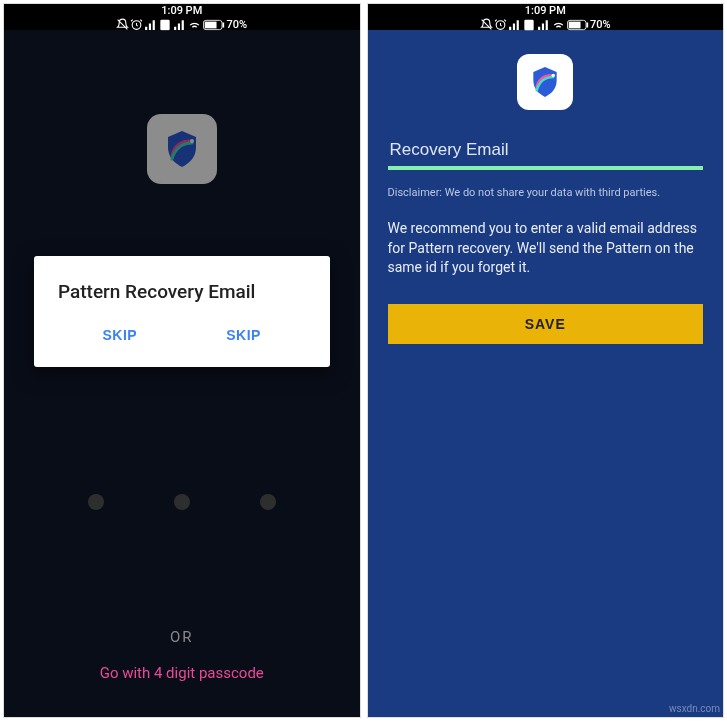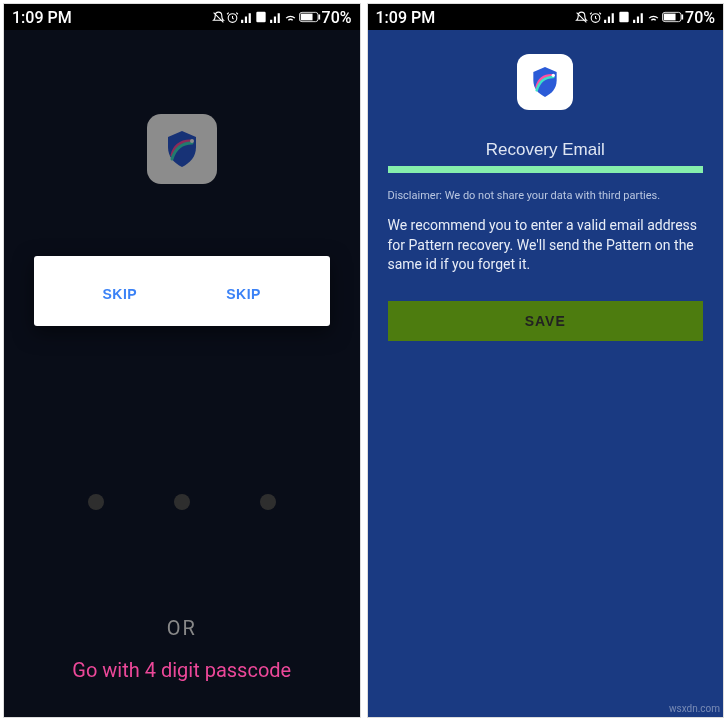--- a/index.html
+++ b/index.html
@@ -24,22 +24,23 @@
 
   
   .status-bar {
     height: 26px;
     background: #000;
     color: #fff;
     display: flex;
     justify-content: space-between;
     align-items: center;
     padding: 0 8px;
-    font-size: 16px;
+    font-size: 11px;
     font-weight: 500;
+    flex-direction: column;
   }
   .status-right { display: flex; align-items: center; gap: 1px; }
   .status-icon { display: inline-flex; align-items: center; }
 
   
   .dim-overlay {
     position: absolute;
     inset: 0;
     top: 26px;
     background: rgba(0,0,0,0.45);
@@ -71,21 +72,21 @@
   }
   .dot { width: 16px; height: 16px; border-radius: 50%; background: #555; }
 
   
   .bottom-left {
     position: absolute;
     bottom: 35px;
     width: 100%;
     text-align: center;
     color: #9aa0a6;
-    font-size: 20px;
+    font-size: 15px;
   }
   .or-text { margin-bottom: 18px; letter-spacing: 2px; color: #888; }
   .passcode-link { color: #ec4899; cursor: pointer; }
 
   
   .dialog {
     position: absolute;
     top: 252px;
     left: 30px;
     right: 30px;
@@ -125,46 +126,45 @@
   
   .right-content {
     position: absolute;
     top: 130px;
     left: 20px;
     right: 20px;
     color: #fff;
   }
   .input-field {
     border: none;
-    border-bottom: 7px solid #86efac;
+    border-bottom: 4px solid #86efac;
     background: transparent;
     color: #dfe6f3;
     font-size: 17px;
     width: 100%;
     padding: 6px 2px;
     outline: none;
-    text-align: center;
   }
   .input-field::placeholder { color: #dfe6f3; }
   .disclaimer {
     font-size: 11px;
     color: #b9c6e0;
     margin-top: 16px;
   }
   .recommend {
     font-size: 14px;
     color: #e8edf7;
     line-height: 1.4;
-    margin-top: 14px;
+    margin-top: 20px;
   }
   .save-btn {
     display: block;
     width: 100%;
     margin-top: 26px;
-    background: #4d7c0f;
+    background: #eab308;
     color: #222;
     border: none;
     padding: 12px 0;
     font-size: 14px;
     font-weight: 600;
     letter-spacing: 1px;
     cursor: pointer;
   }
 
   .watermark {
@@ -241,20 +241,21 @@
   </div>
 
   <div class="dim-overlay"></div>
 
   <div class="bottom-left">
     <div class="or-text">OR</div>
     <span class="passcode-link">Go with 4 digit passcode</span>
   </div>
 
   <div class="dialog">
+    <div class="dialog-title">Pattern Recovery Email</div>
     <div class="dialog-actions">
       <button class="dialog-btn">SKIP</button>
       <button class="dialog-btn">SKIP</button>
     </div>
   </div>
 </div>
 
 <div class="phone phone-right">
   <div class="status-bar">
     <span>1:09 PM</span>

